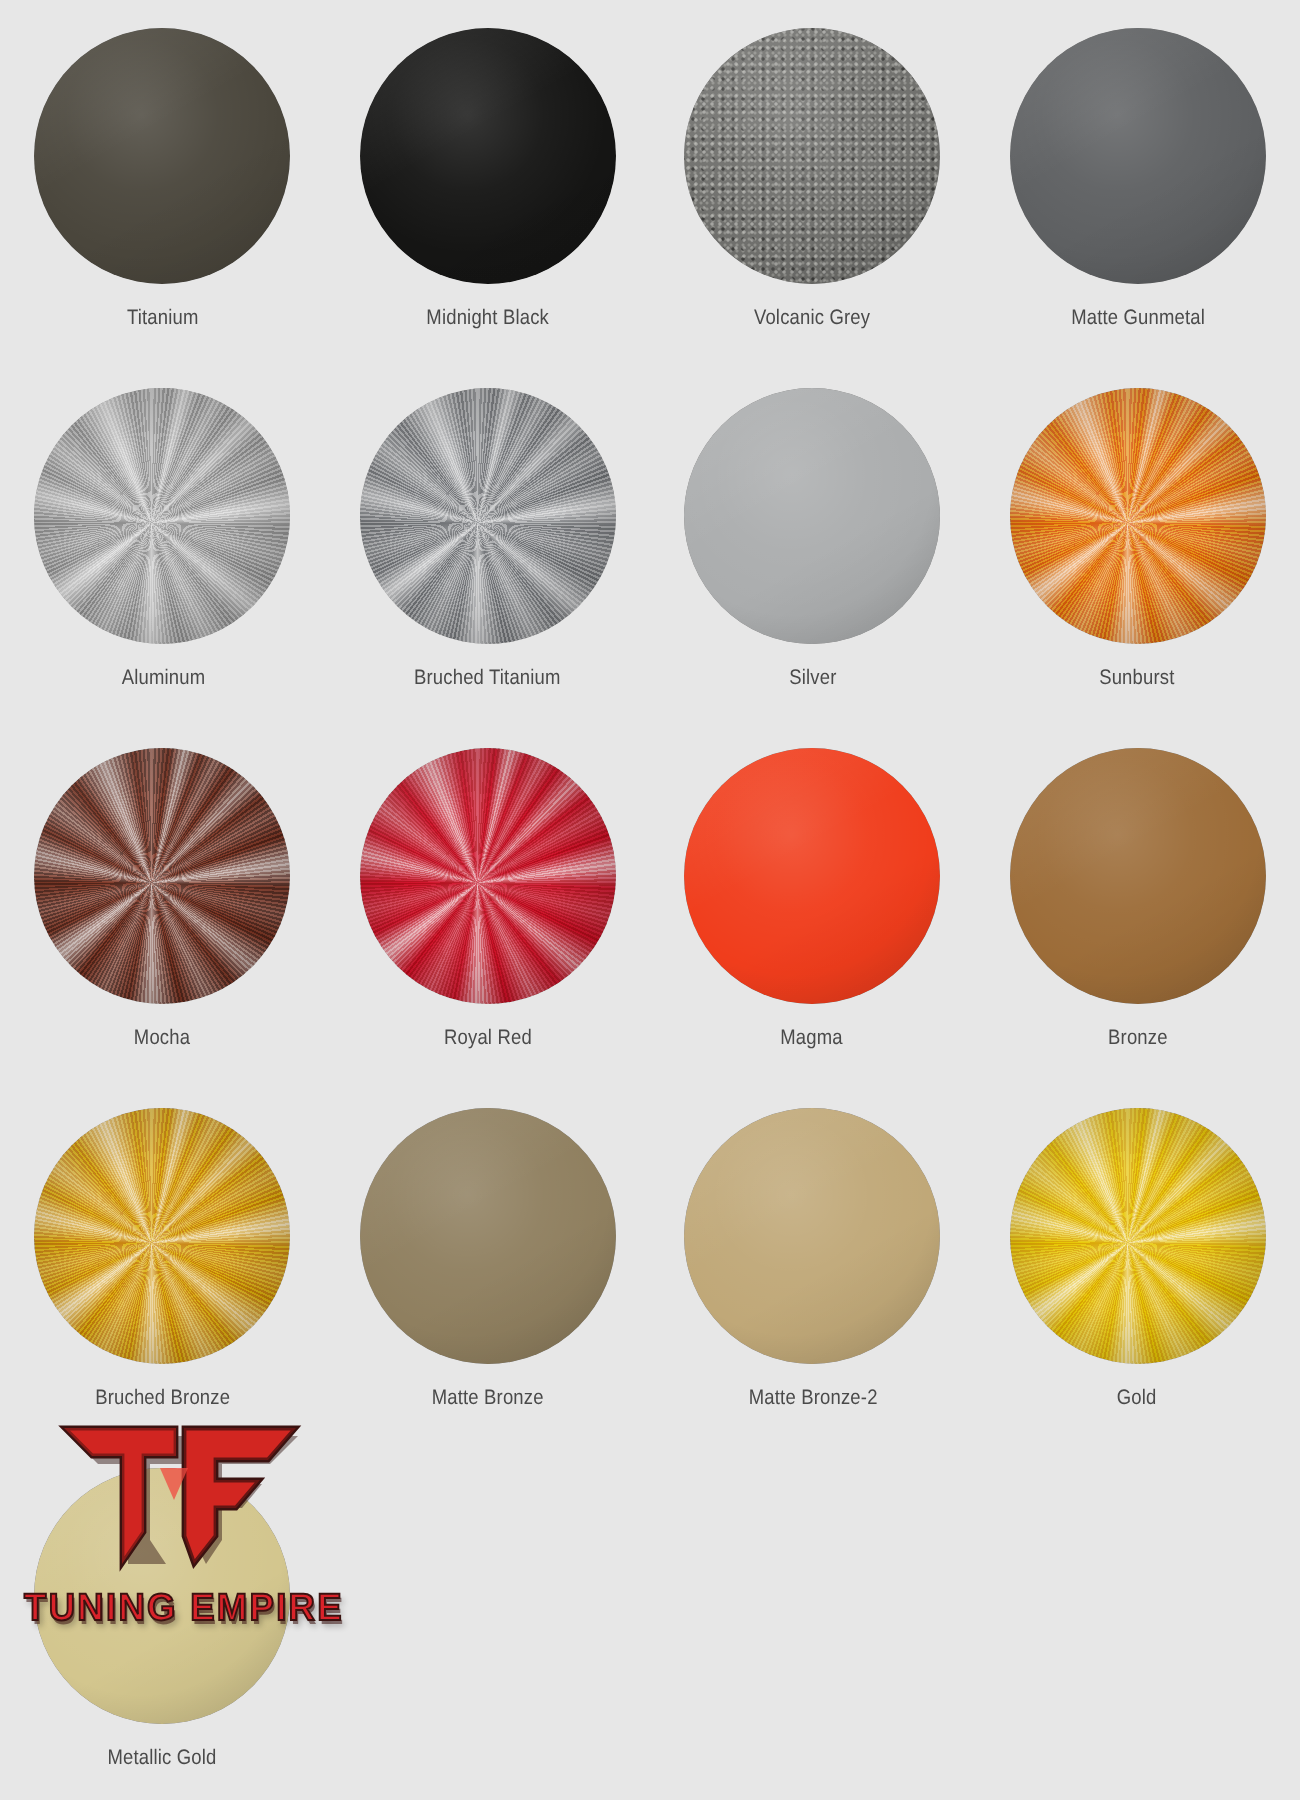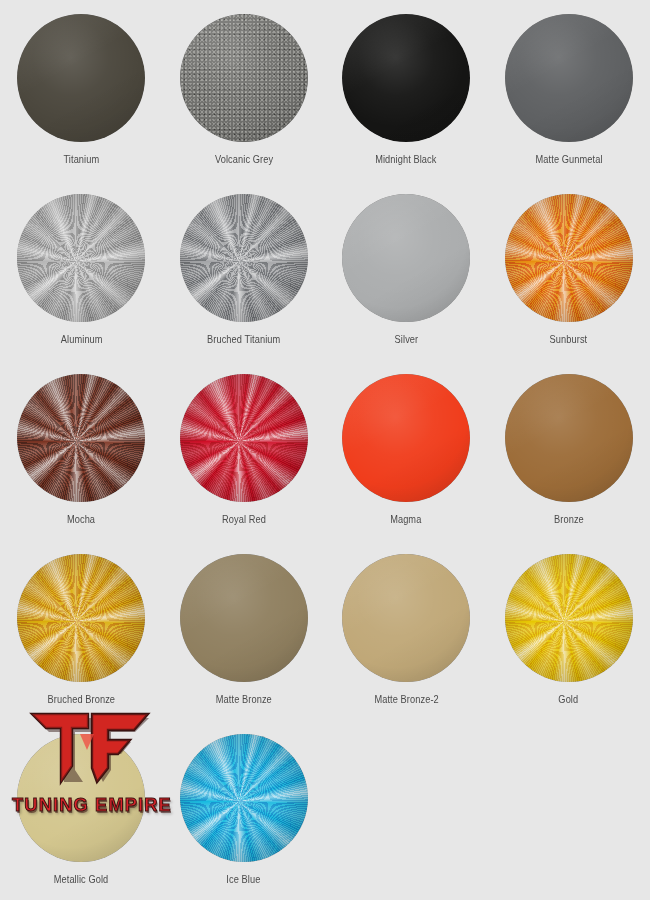--- a/index.html
+++ b/index.html
@@ -228,47 +228,47 @@
           <div class="comb"></div>
           <div class="grain"></div>
           <div class="shade"></div>
           <div class="sheen"></div>
         </div>
       </div>
       <div class="swatch-label">Titanium</div>
     </div>
     <div class="swatch-cell">
       <div class="disc-wrap">
+        <div class="disc flat">
+          <div class="base" style="background: rgb(21, 21, 20);"></div>
+          <div class="rays"></div>
+          <div class="comb"></div>
+          <div class="grain"></div>
+          <div class="shade"></div>
+          <div class="sheen"></div>
+        </div>
+      </div>
+      <div class="swatch-label">Midnight Black</div>
+    </div>
+    <div class="swatch-cell">
+      <div class="disc-wrap">
         <div class="disc flat grainy">
           <div class="base" style="background: rgb(112, 112, 109);"></div>
           <div class="rays"></div>
           <div class="comb"></div>
           <div class="grain"></div>
           <div class="shade"></div>
           <div class="sheen"></div>
         </div>
       </div>
       <div class="swatch-label">Volcanic Grey</div>
     </div>
     <div class="swatch-cell">
       <div class="disc-wrap">
         <div class="disc flat">
-          <div class="base" style="background: rgb(21, 21, 20);"></div>
-          <div class="rays"></div>
-          <div class="comb"></div>
-          <div class="grain"></div>
-          <div class="shade"></div>
-          <div class="sheen"></div>
-        </div>
-      </div>
-      <div class="swatch-label">Midnight Black</div>
-    </div>
-    <div class="swatch-cell">
-      <div class="disc-wrap">
-        <div class="disc flat">
           <div class="base" style="background: rgb(94, 96, 98);"></div>
           <div class="rays"></div>
           <div class="comb"></div>
           <div class="grain"></div>
           <div class="shade"></div>
           <div class="sheen"></div>
         </div>
       </div>
       <div class="swatch-label">Matte Gunmetal</div>
     </div>
@@ -433,33 +433,20 @@
         <div class="disc flat">
           <div class="base" style="background: rgb(211, 198, 142);"></div>
           <div class="rays"></div>
           <div class="comb"></div>
           <div class="grain"></div>
           <div class="shade"></div>
           <div class="sheen"></div>
         </div>
       </div>
       <div class="swatch-label">Metallic Gold</div>
-    </div>
-    <div class="swatch-cell">
-      <div class="disc-wrap">
-        <div class="disc spun">
-          <div class="base" style="background: rgb(18, 163, 214);"></div>
-          <div class="rays"></div>
-          <div class="comb"></div>
-          <div class="grain"></div>
-          <div class="shade"></div>
-          <div class="sheen"></div>
-        </div>
-      </div>
-      <div class="swatch-label">Ice Blue</div>
     </div>
   </div>
 
 <div id="watermark">
   <svg id="logo-mark" viewBox="0 0 130 92" xmlns="http://www.w3.org/2000/svg">
     <g transform="translate(0,2)">
 
       <g transform="translate(3,4)" opacity="0.45">
         <path d="M4 10 L60 10 L60 24 L44 24 L44 62 L52 74 L33 74 L33 24 L18 24 Z" fill="#2a0d0c"></path>
         <path d="M62 10 L118 10 L104 24 L80 24 L80 34 L100 34 L90 46 L80 46 L80 62 L72 74 L66 62 Z" fill="#2a0d0c"></path>

